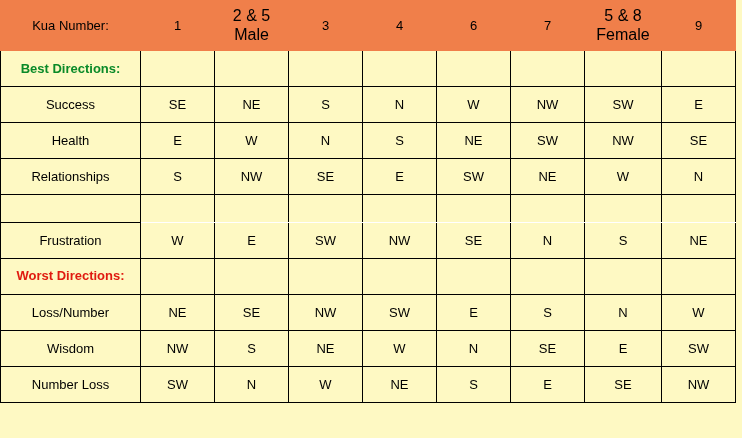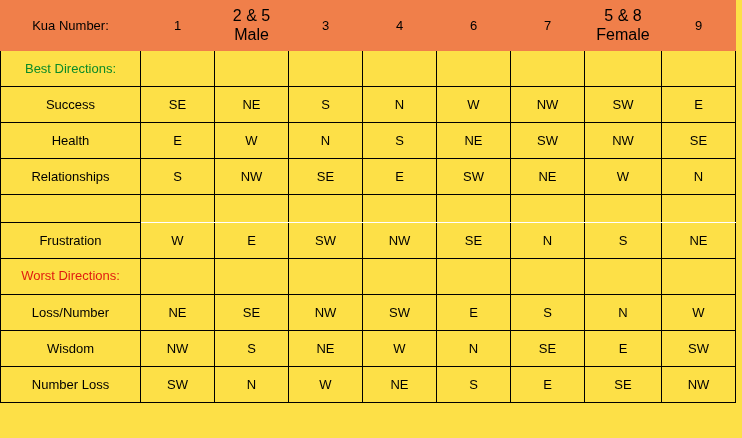--- a/index.html
+++ b/index.html
@@ -6,21 +6,21 @@
   html, body {
     margin: 0;
     padding: 0;
     background: #ffffff;
     font-family: "Liberation Sans", sans-serif;
   }
   #page {
     width: 742px;
     height: 438px;
     position: relative;
-    background: #fde047;
+    background: #fef9c3;
     overflow: hidden;
   }
   table.kua {
     border-collapse: collapse;
     width: 735px;
     table-layout: fixed;
   }
   table.kua td {
     border: 1px solid #000000;
     padding: 0;
@@ -57,21 +57,21 @@
     font-size: 13px;
     height: 36px;
     border-left: 1px solid #ffffff;
     border-top: 1px solid #ffffff;
     border-bottom: 1px solid #ffffff;
     border-right: 1px solid #000000;
   }
   td.section-label {
     text-align: left;
     padding-left: 6px;
-    font-weight: normal;
+    font-weight: bold;
     font-size: 13px;
     height: 36px;
     border-left: 1px solid #ffffff;
     border-top: 1px solid #ffffff;
     border-bottom: 1px solid #ffffff;
     border-right: 1px solid #000000;
   }
   td.section-label.best { color: #0A8A28; }
   td.section-label.worst { color: #E01B10; line-height: 1.25; }
   td.blank-label {

